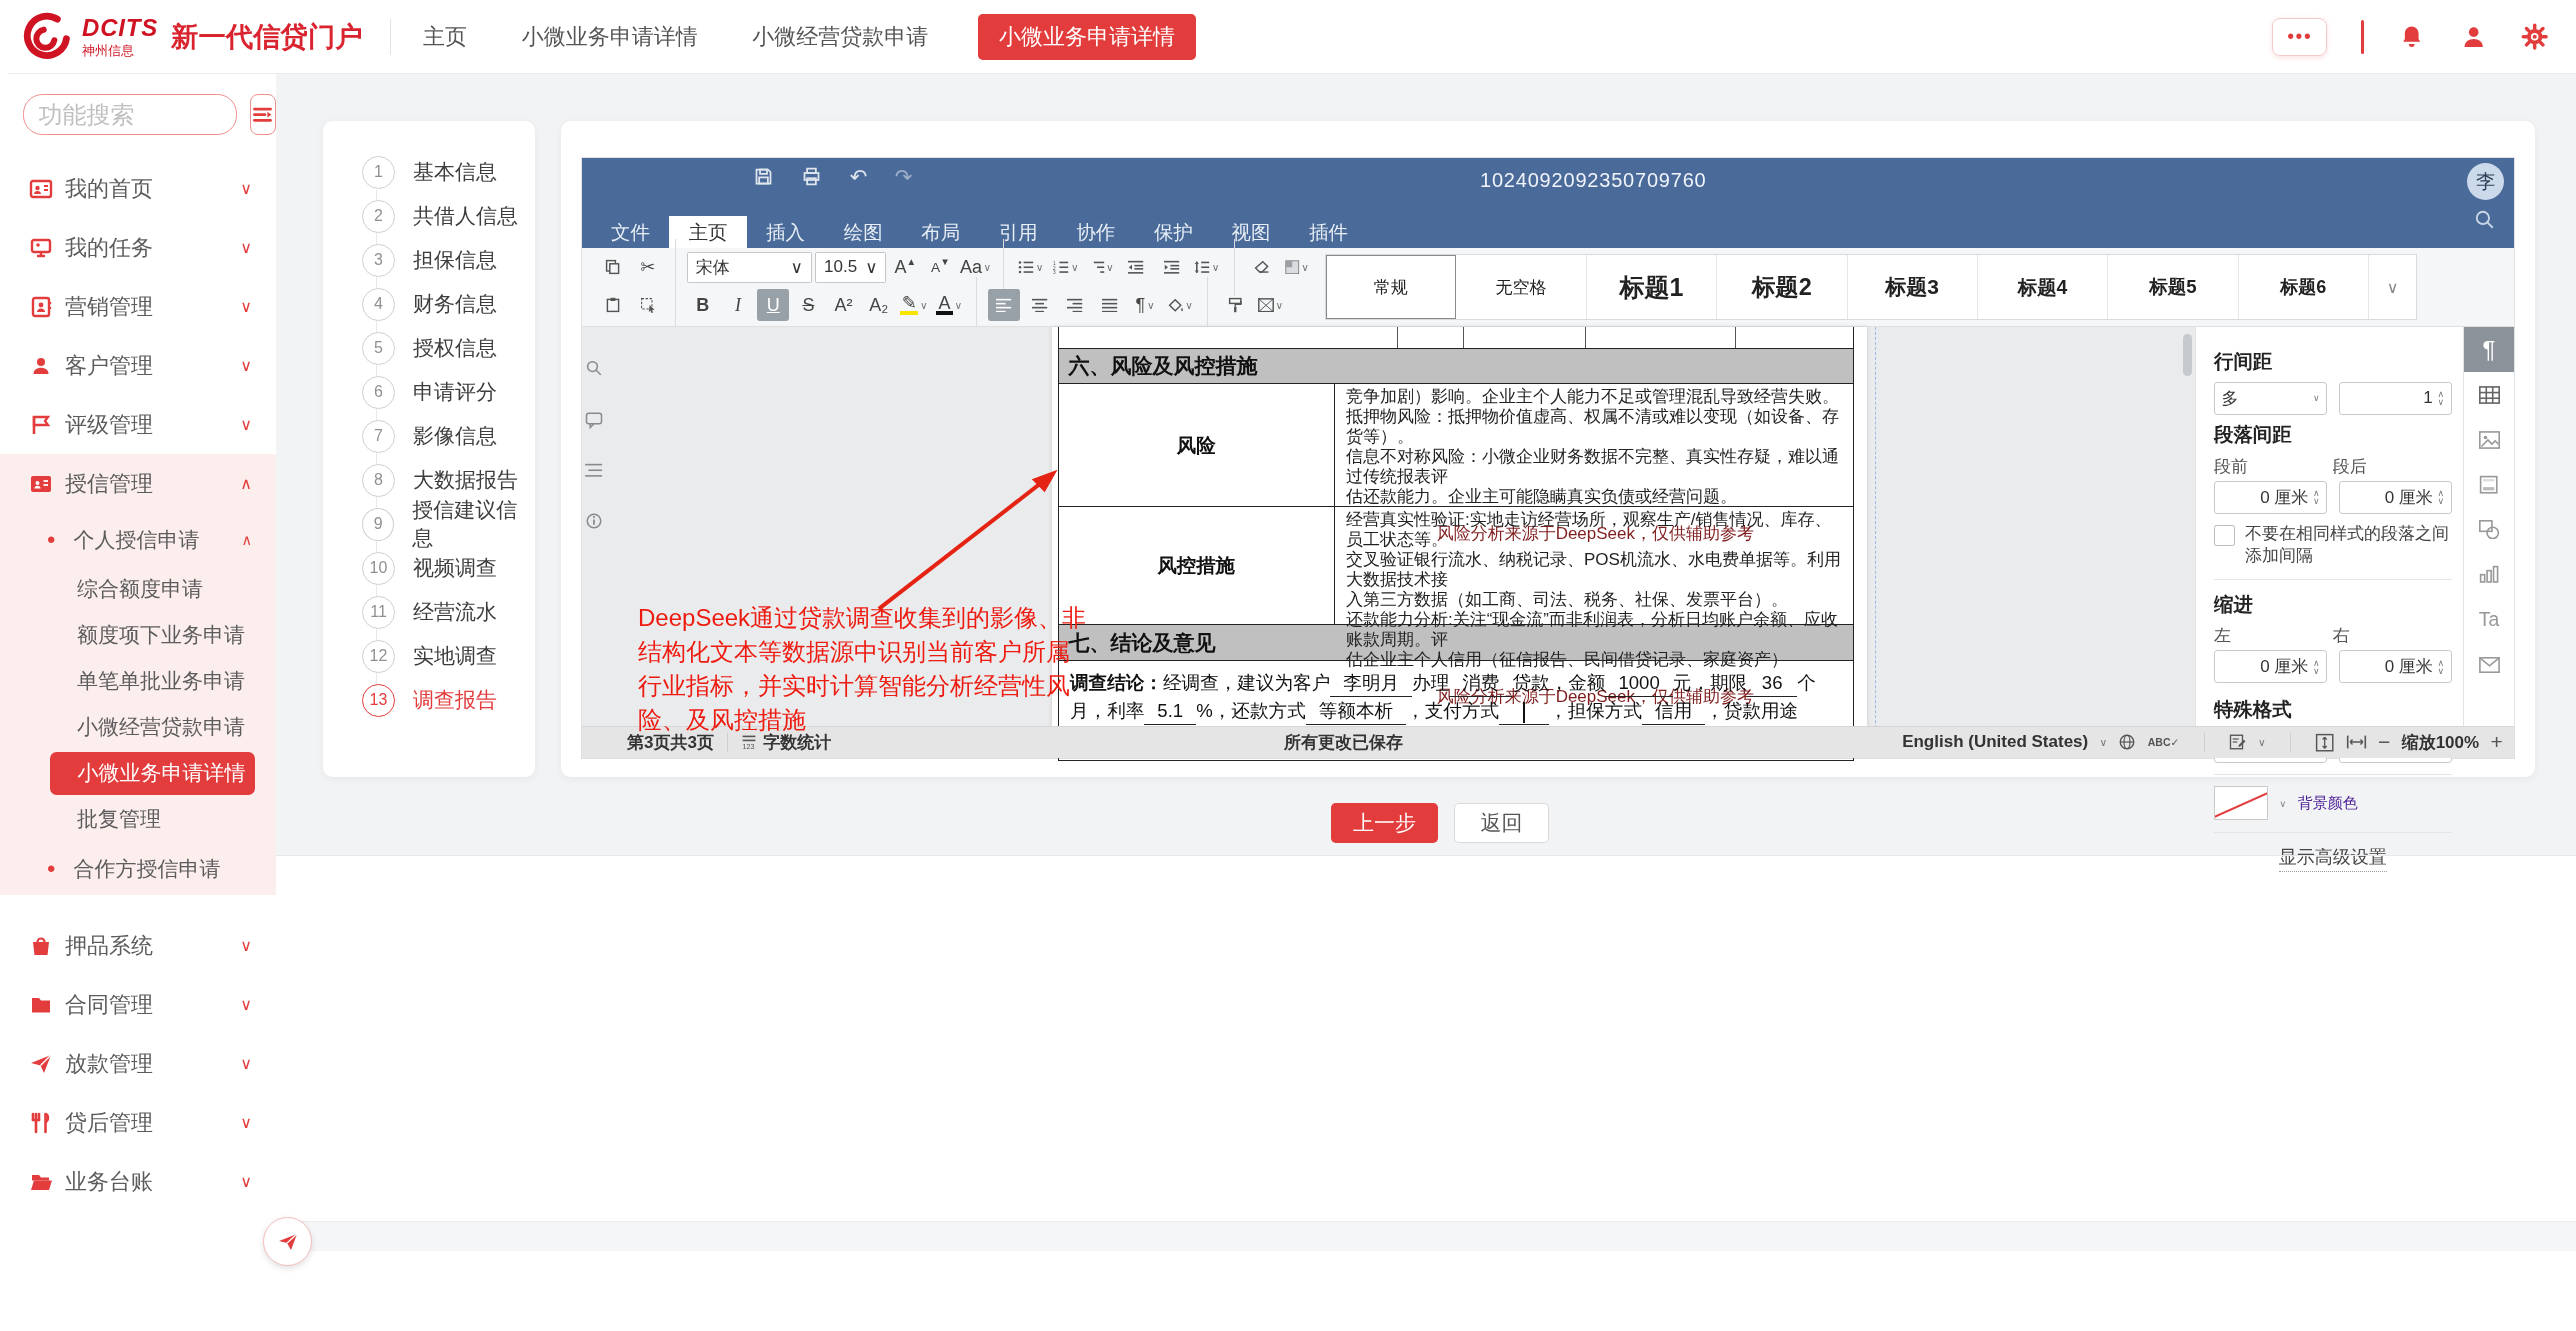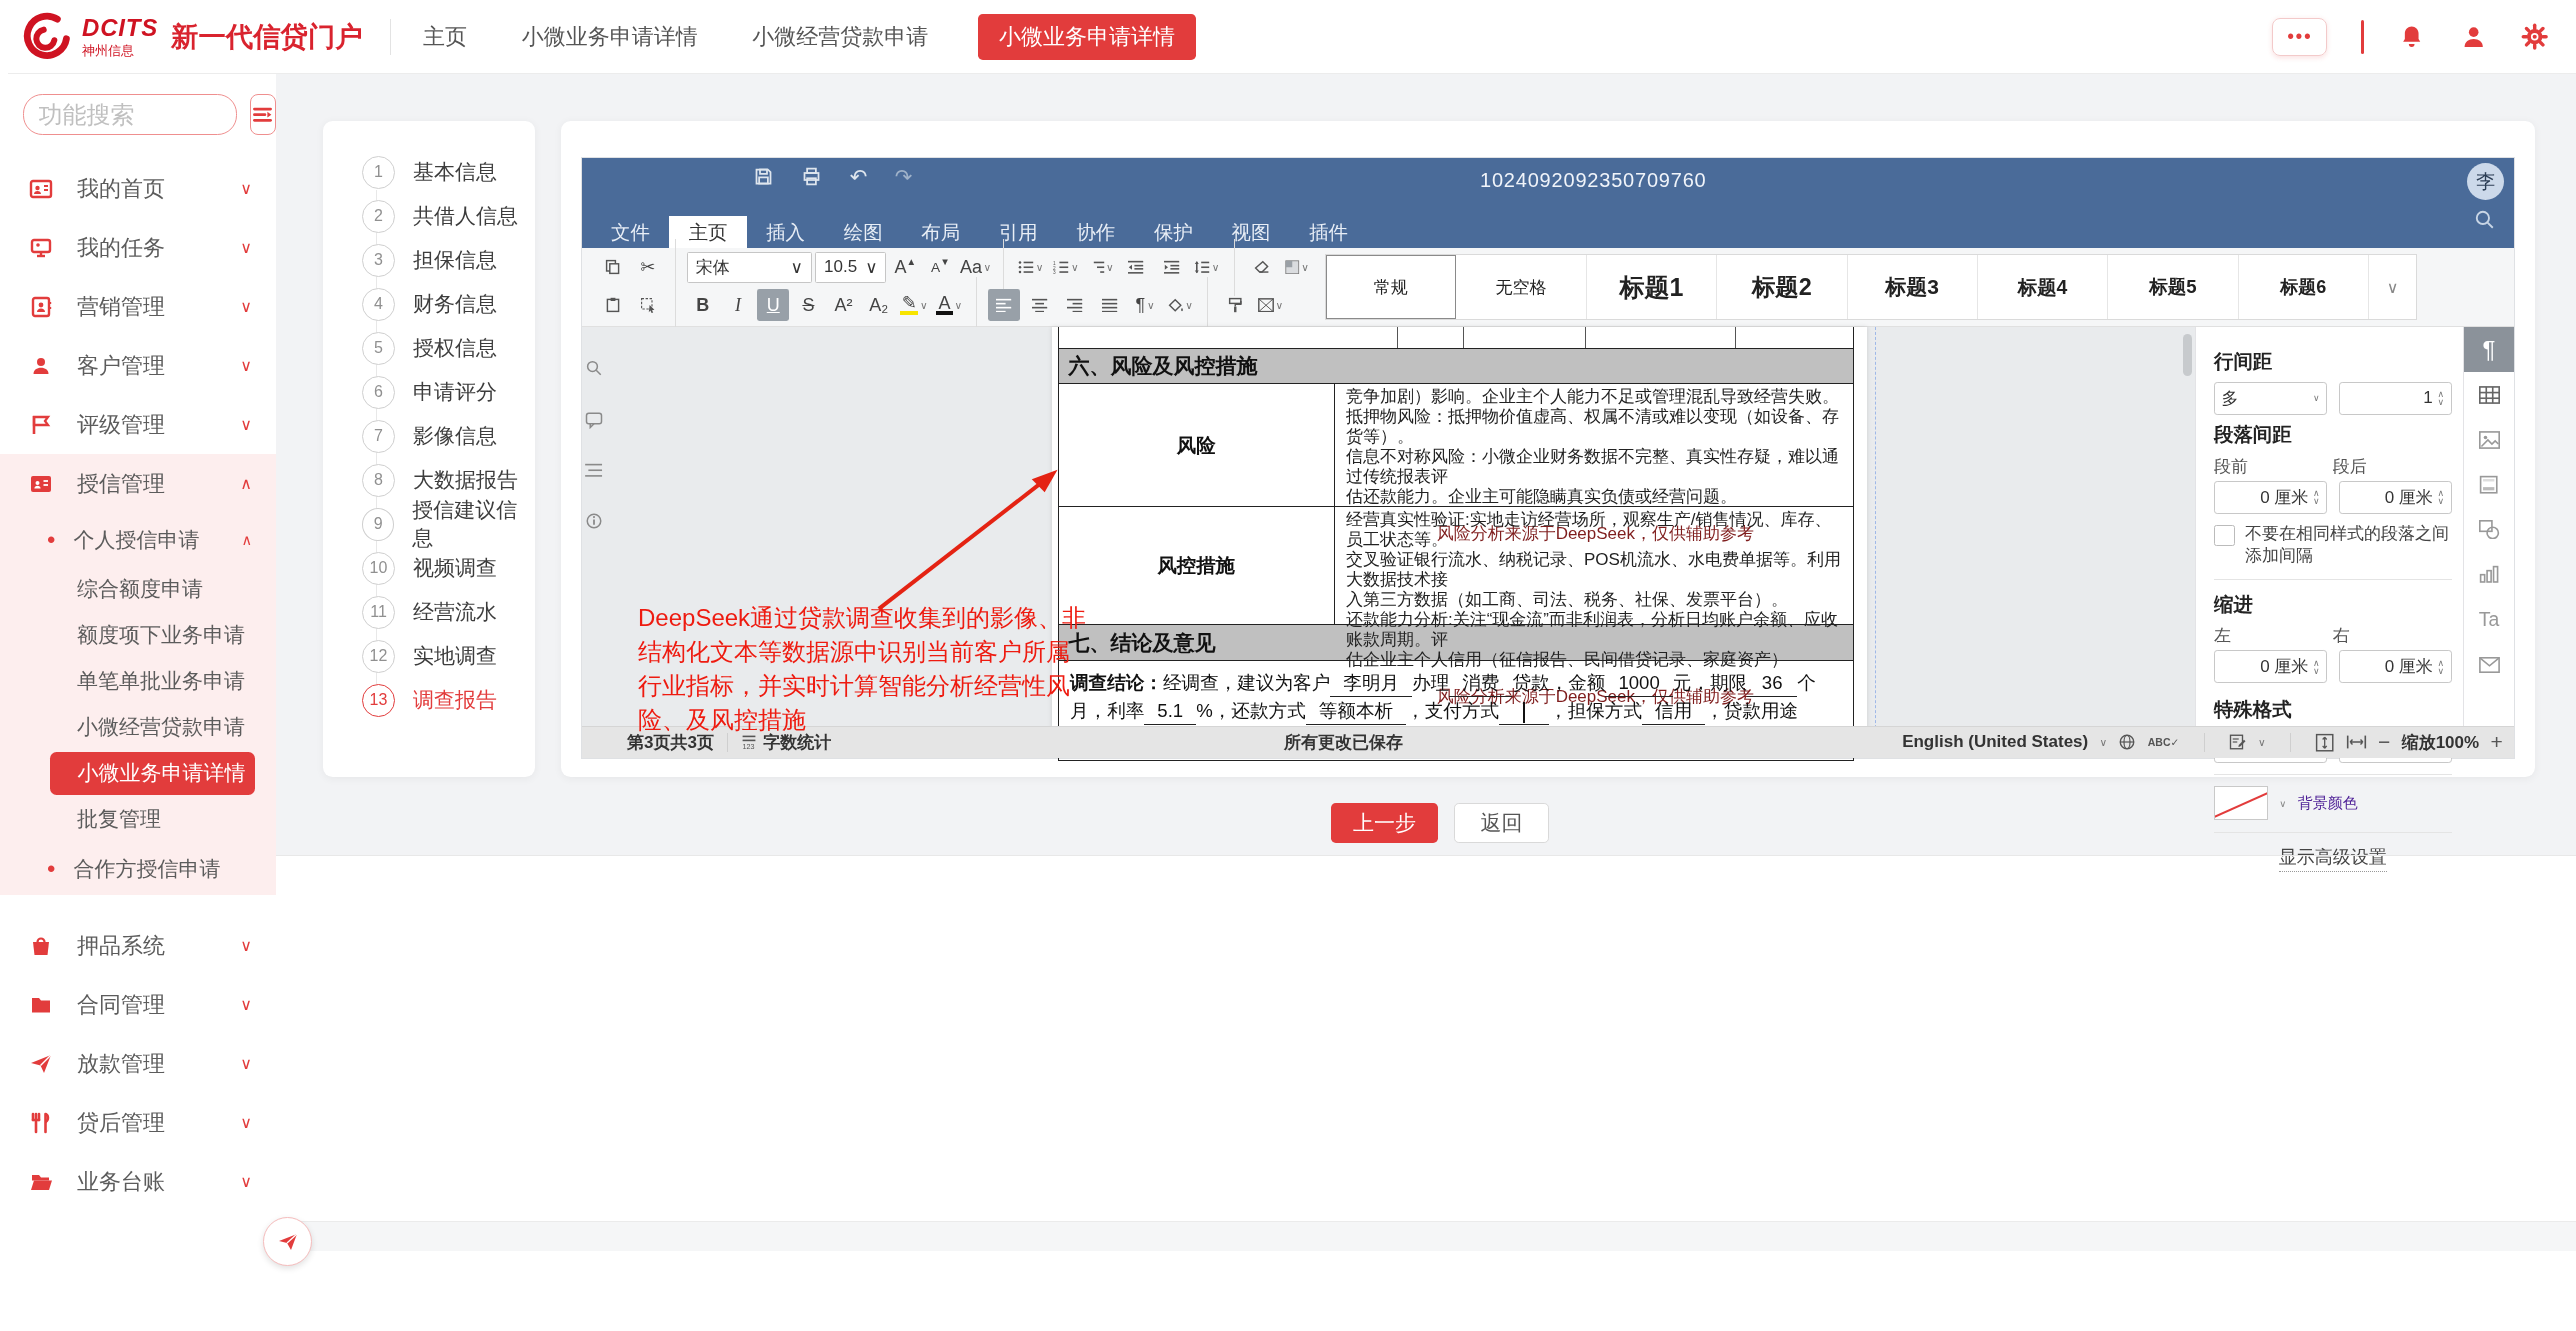--- a/index.html
+++ b/index.html
@@ -25,21 +25,21 @@
   .red-bar{width:3.2px;height:34px;background:#e23c3c;border-radius:1.6px;}
   
   .sbar{position:absolute;top:73px;left:0;width:276px;bottom:0;background:#fff;z-index:8;}
   .srch-row{display:flex;align-items:center;margin:21px 0 24px 22.6px;gap:13px;}
   .srch{width:186px;height:39px;border:1.6px solid #ef8f8f;border-radius:19.4px;display:flex;align-items:center;padding:0 13px;}
   .srch input{border:none;outline:none;flex:1;font-size:24px;color:#666;background:transparent;
       font-family:"Liberation Sans","DejaVu Sans",sans-serif;}
   .srch input::placeholder{color:#c0c0c0;}
   .sq-btn{width:44px;height:39px;border:1.6px solid #ef8f8f;border-radius:8px;display:flex;align-items:center;justify-content:center;}
   .sitem{height:59px;display:flex;align-items:center;padding-left:29px;cursor:pointer;}
-  .sitem .lbl{font-size:22px;color:#5c5c5c;margin-left:24px;}
+  .sitem .lbl{font-size:22px;color:#5c5c5c;margin-left:12px;}
   .sitem .chev{margin-left:auto;margin-right:24px;color:#e23c3c;font-size:16px;}
   .pinkgrp{background:#fdeeee;}
   .child1{height:53px;display:flex;align-items:center;padding-left:47px;cursor:pointer;}
   .child1 .b{color:#e23c3c;font-size:24px;}
   .child1 .lbl{font-size:21px;color:#5c5c5c;margin-left:18px;}
   .child1 .chev{margin-left:auto;margin-right:24px;color:#e23c3c;font-size:14.5px;}
   .child2{height:46px;display:flex;align-items:center;padding-left:77px;font-size:21px;color:#5c5c5c;cursor:pointer;}
   .child2.on{background:#e23c3c;color:#fff;border-radius:6.5px;margin:1.6px 21px 1.6px 50px;padding-left:27.4px;height:43px;}
   
   .main-bg{position:absolute;left:276px;top:73px;right:0;height:782px;background:#f2f3f5;}

